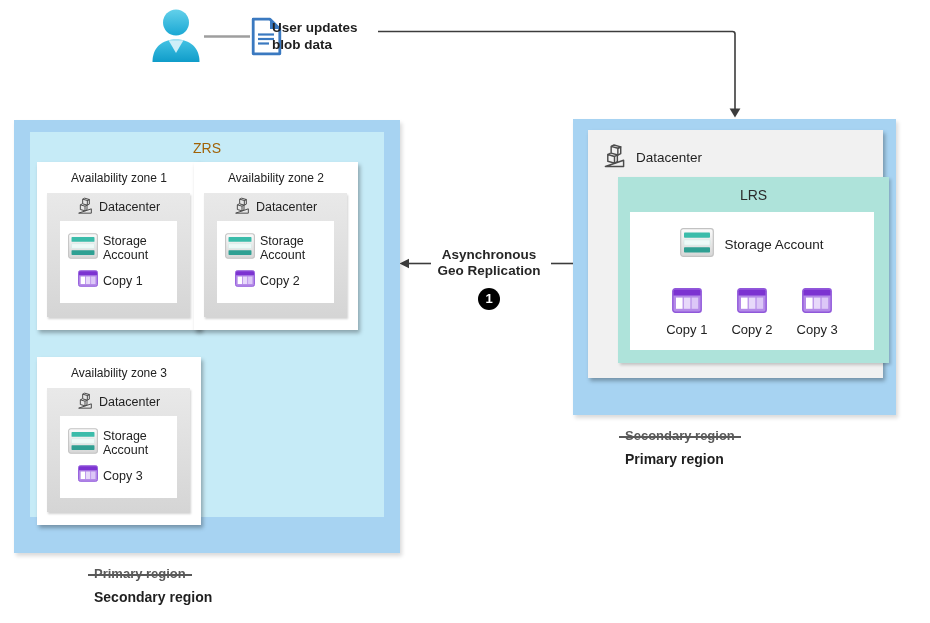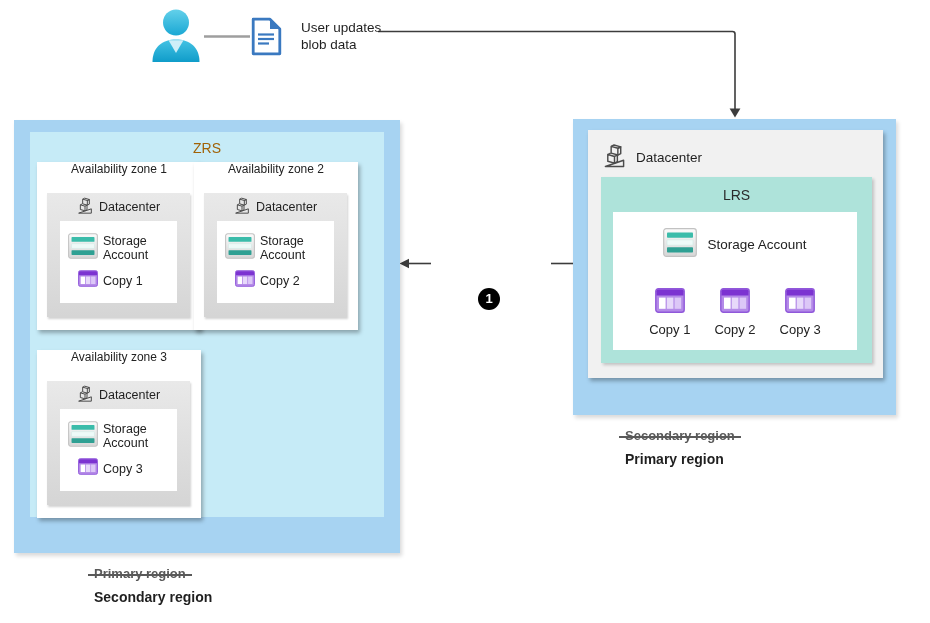--- a/index.html
+++ b/index.html
@@ -4,45 +4,45 @@
 <style>
   * { margin:0; padding:0; box-sizing:border-box; }
   body { background:#fff; font-family:"Liberation Sans", sans-serif; }
   .canvas { position:relative; width:930px; height:623px; background:#ffffff; overflow:hidden; }
   .abs { position:absolute; }
 
   
   .wires { position:absolute; left:0; top:0; width:930px; height:623px; pointer-events:none; }
 
   
-  .user-label { position:absolute; left:301px; top:19px; width:110px; font-size:13.5px; font-weight:normal; color:#1f1f1f; line-height:17px; }
+  .user-label { position:absolute; left:272px; top:19px; width:110px; font-size:13.5px; font-weight:bold; color:#1f1f1f; line-height:17px; }
 
   
   .region-left  { position:absolute; left:14px;  top:120px; width:386px; height:433px; background:#a7d3f2; box-shadow:2px 3px 4px rgba(0,0,0,0.15); }
   .region-right { position:absolute; left:573px; top:119px; width:323px; height:296px; background:#a7d3f2; box-shadow:2px 3px 4px rgba(0,0,0,0.15); }
 
   .zrs-box { position:absolute; left:16px; top:12px; width:354px; height:385px; background:#c6ebf7; }
   .zrs-title { padding-top:8px; text-align:center; font-size:14px; color:#a16207; }
 
   
   .zone { position:absolute; width:164px; height:168px; background:#ffffff; box-shadow:2px 3px 4px rgba(0,0,0,0.3); }
-  .zone-title { margin-top:0; text-align:center; font-size:12px; color:#222; }
+  .zone-title { margin-top:9px; text-align:center; font-size:12px; color:#222; }
   .dc-box { position:absolute; left:10px; top:31px; width:143px; height:124px; background:linear-gradient(180deg,#e9e9e9,#d5d5d5); box-shadow:1px 2px 2px rgba(0,0,0,0.18); }
   .dc-head { display:flex; align-items:center; justify-content:center; gap:6px; height:26px; margin-top:1px; }
   .dc-label { font-size:12.5px; color:#1f1f1f; }
   .zone-white { position:absolute; left:13px; top:28px; width:117px; height:82px; background:#fff; display:flex; flex-direction:column; justify-content:center; gap:7px; }
   .res-row { display:flex; align-items:center; gap:5px; }
   .icon-col { width:38px; display:flex; justify-content:flex-end; }
   .res-label { font-size:12.5px; line-height:14px; color:#222; width:62px; }
 
   
   .dc-panel { position:absolute; left:15px; top:11px; width:295px; height:248px; background:#f1f1f1; box-shadow:2px 3px 4px rgba(0,0,0,0.3); }
   .dc-panel-head { display:flex; align-items:center; gap:10px; padding:12px 0 0 15px; }
   .dc-panel-label { font-size:13.5px; color:#1f1f1f; }
-  .lrs-box { position:absolute; left:13px; top:47px; width:271px; height:186px; background:#aee3da; box-shadow:2px 2px 3px rgba(0,0,0,0.2); }
+  .lrs-box { position:absolute; left:30px; top:47px; width:271px; height:186px; background:#aee3da; box-shadow:2px 2px 3px rgba(0,0,0,0.2); }
   .lrs-title { padding-top:10px; text-align:center; font-size:14px; color:#2b2b2b; }
   .lrs-white { position:absolute; left:12px; top:35px; width:244px; height:138px; background:#fff; }
   .sa-row { display:flex; align-items:center; justify-content:center; gap:10px; padding-top:16px; }
   .sa-label { font-size:13.5px; color:#222; }
   .copies-row { display:flex; justify-content:center; gap:24px; margin-top:27px; }
   .copy-item { display:flex; flex-direction:column; align-items:center; gap:5px; }
   .copy-item-label { font-size:13px; color:#222; }
 
   
   .repl-label { position:absolute; left:424px; top:247px; width:130px; text-align:center; font-size:13.5px; font-weight:bold; color:#262626; line-height:15.5px; }
@@ -207,21 +207,21 @@
                       <rect x="19.6" y="9.6" width="6.6" height="11.2" fill="#dcc7f7"></rect>
                     </svg>
               </span>
                 </span>
               <span class="res-label">Copy 2</span>
             </div>
           </div>
         </div>
       </div>
 
-      <div class="zone" style="left:7px;top:218px">
+      <div class="zone" style="left:7px;top:225px">
         <div class="zone-title">Availability zone 3</div>
         <div class="dc-box">
           <div class="dc-head">
             <span>
               <svg width="16" height="19" viewBox="0 0 24 28" fill="none" stroke="#4c4c4c" stroke-width="1.5" stroke-linejoin="round">
                 <path d="M8.5 4.5 L15.5 6.5 V13.5 L8.5 11.5 Z"></path>
                   <path d="M8.5 4.5 L11.5 3 L18.5 5 L15.5 6.5"></path>
                   <path d="M15.5 6.5 L18.5 5 V12 L15.5 13.5"></path>
                 <path d="M5 13 L12 15 V22 L5 20 Z"></path>
                   <path d="M12 15 L15 13.5 V20.5 L12 22"></path>
@@ -332,20 +332,24 @@
                   </svg>
               </span>
               <span class="copy-item-label">Copy 3</span>
             </div>
           </div>
         </div>
       </div>
     </div>
   </div>
 
+  <div class="repl-label">
+    <div>Asynchronous</div>
+    <div>Geo Replication</div>
+  </div>
   <div class="step-badge">1</div>
 
   <div class="caption caption-right">
     <span class="strike">Secondary region</span>
     <div class="caption-bold">Primary region</div>
   </div>
   <div class="caption caption-left">
     <span class="strike">Primary region</span>
     <div class="caption-bold">Secondary region</div>
   </div>

